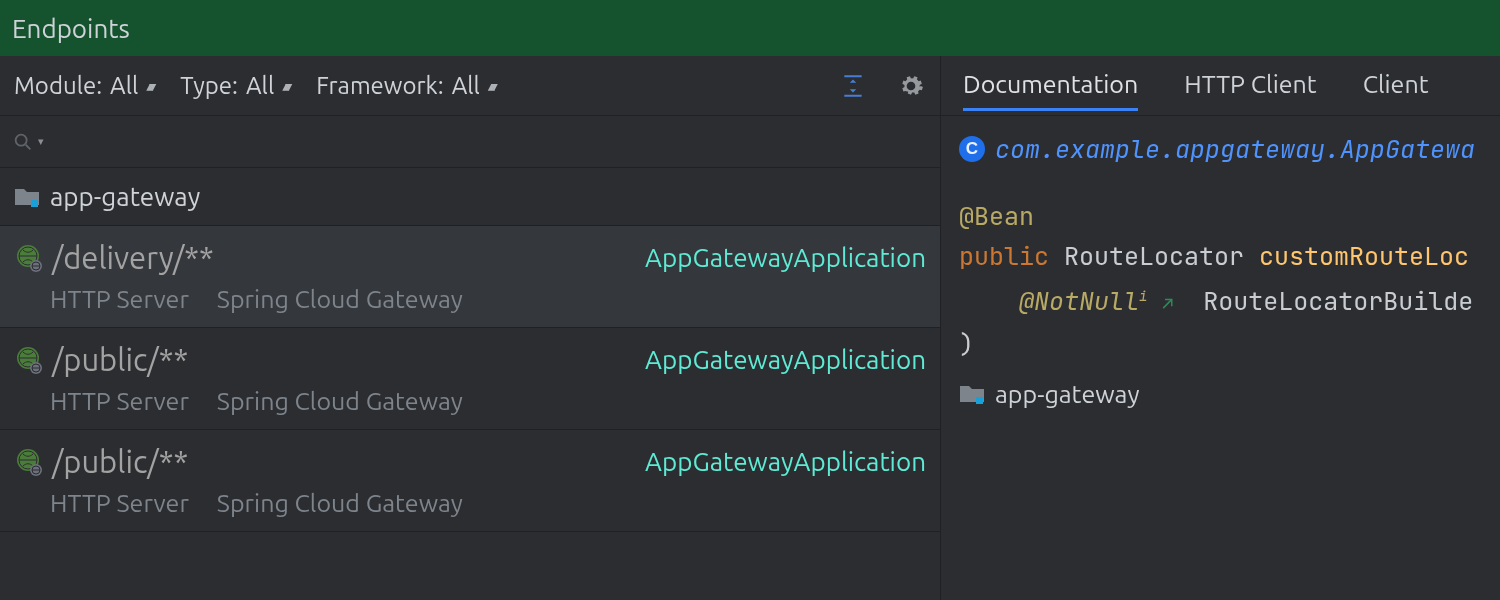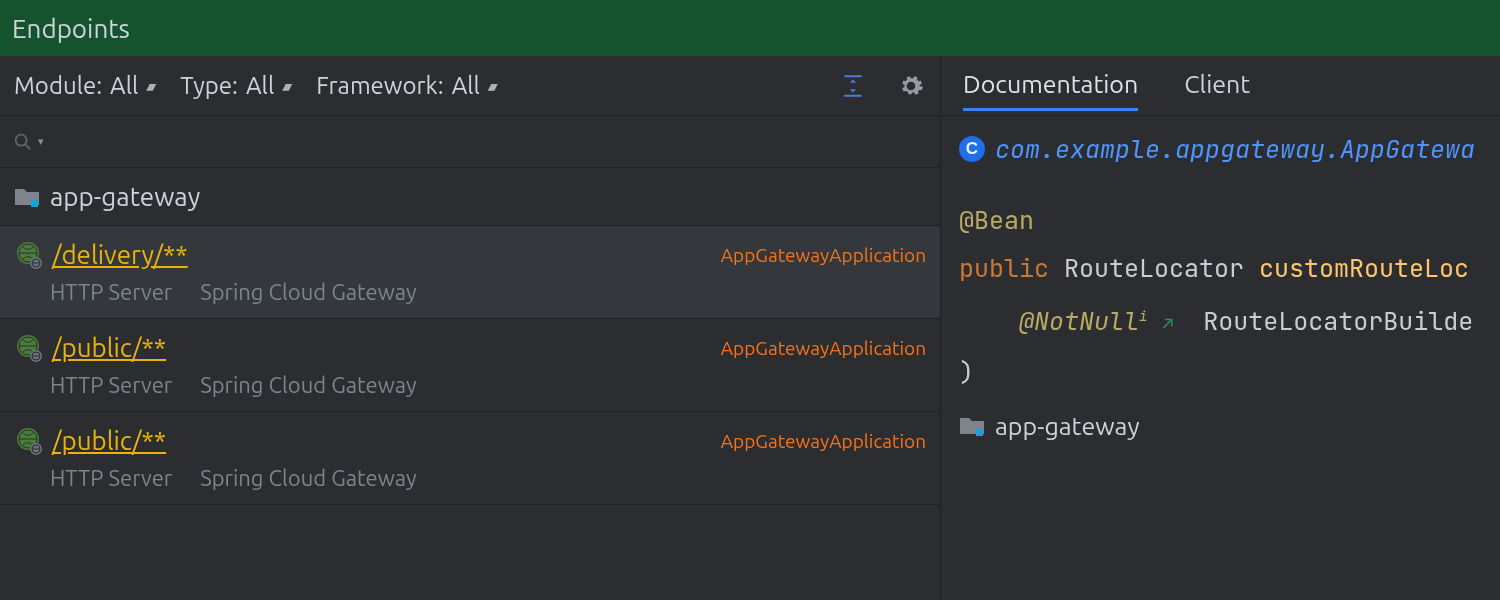--- a/index.html
+++ b/index.html
@@ -52,32 +52,32 @@
   }
   .folder-icon { width:26px; height:22px; }
   .endpoint-list { flex:1; overflow:auto; }
   .endpoint {
     padding:14px 14px 14px 14px;
     border-bottom:1px solid #1f2124;
   }
   .endpoint.selected { background:#34373b; }
   .ep-row1 { display:flex; align-items:center; gap:10px; }
   .ep-icon { width:28px; height:28px; flex:0 0 28px; }
-  .ep-path { font-size:26px; color:#eab308;text-decoration:underline; }
-  .ep-class { margin-left:auto; font-size:19px; color:#f97316; }
-  .ep-row2 { display:flex; gap:28px; margin-top:10px; padding-left:36px; font-size:22px; color:#7e848c; }
+  .ep-path { font-size:31px; color:#a3a3a3; }
+  .ep-class { margin-left:auto; font-size:26px; color:#5eead4; }
+  .ep-row2 { display:flex; gap:28px; margin-top:10px; padding-left:36px; font-size:25px; color:#7e848c; }
   
   .tabs {
     display:flex; align-items:flex-start; height:60px; gap:46px;
     padding:0 22px;
     border-bottom:1px solid #1f2124;
   }
   .tab { font-size:25px; color:#cfd3d8; padding:14px 0 10px; cursor:pointer; white-space:nowrap; }
   .tab.active { color:#dfe2e6; border-bottom:3px solid #3b82f6; }
-  .doc { padding:16px 0 0 18px; font-family: "JetBrains Mono","Consolas",monospace; font-size:25px; line-height:48px; color:#c9ccd1; white-space:pre; overflow:hidden; }
+  .doc { padding:16px 0 0 18px; font-family: "JetBrains Mono","Consolas",monospace; font-size:25px; line-height:40px; color:#c9ccd1; white-space:pre; overflow:hidden; }
   .breadcrumb { display:flex; align-items:center; gap:10px; margin-bottom:14px; }
   .class-badge { width:26px;height:26px;border-radius:50%;background:#1f6feb;color:#eaf2ff;display:flex;align-items:center;justify-content:center;font-size:17px;font-weight:600;font-family:sans-serif; }
   .fqn { color:#4f93ff; font-style:italic; }
   .annot { color:#b8a965; }
   .kw { color:#cc7832; }
   .type { color:#c9ccd1; }
   .meth { color:#ffc66d; }
   .ital { font-style:italic; }
   .linkout { color:#2e8b57; font-size:18px; }
   .module-row {
@@ -200,20 +200,21 @@
           </div>
         </div>
 
       </div>
     </div>
 
     <div class="right">
 
       <div class="tabs">
         <div class="tab active">Documentation</div>
+        <div class="tab">HTTP Client</div>
         <div class="tab">Client</div>
       </div>
 
       <div class="breadcrumb" style="padding:16px 0 0 18px">
         <span class="class-badge">C</span>
         <span class="fqn" style="font-family:'JetBrains Mono',Consolas,monospace;font-size:25px">com.example.appgateway.AppGatewa</span>
       </div>
 
       <div class="doc"><span class="annot">@Bean</span>
 <span class="kw">public</span> <span class="type">RouteLocator</span> <span class="meth">customRouteLoc</span>

